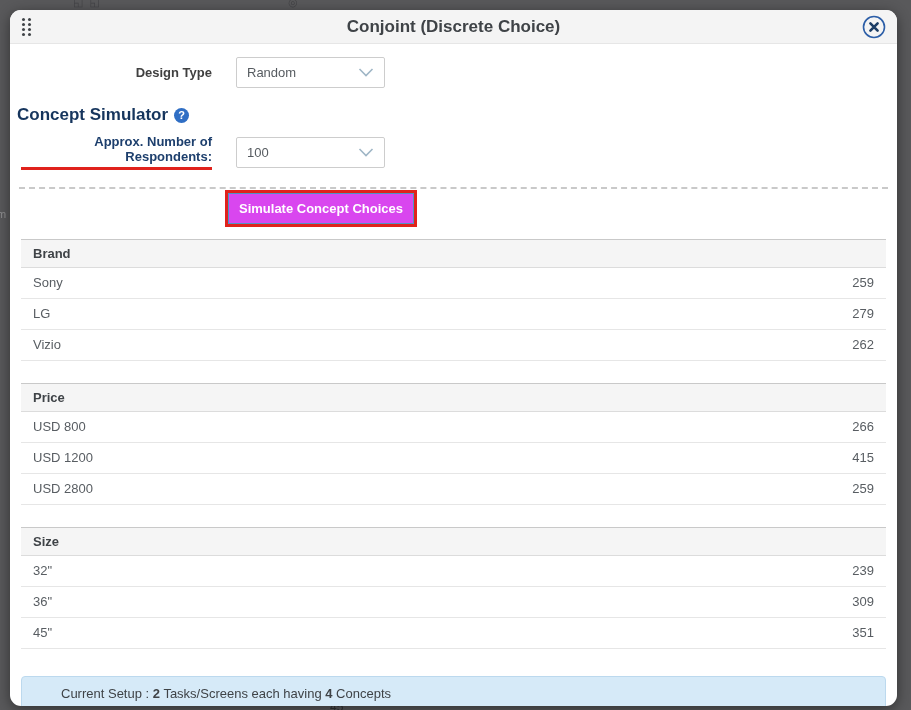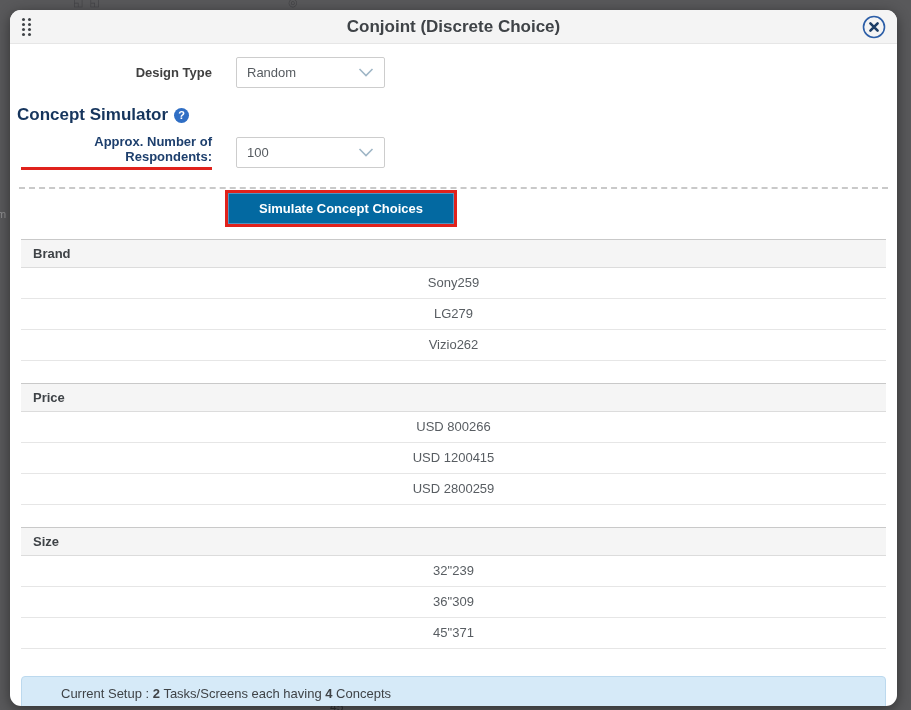--- a/index.html
+++ b/index.html
@@ -36,27 +36,27 @@
   .select .val { font-size:13px; color:#565b60; }
 
   .section-heading { margin:17px 0 0 -4px; display:flex; align-items:center; gap:6px; }
   .section-heading .txt { font-size:17px; font-weight:bold; color:#16355d; }
   .help-icon { width:15px; height:15px; border-radius:50%; background:#2f6ec4; color:#fff; font-size:11px; font-weight:bold;
                display:flex; align-items:center; justify-content:center; cursor:pointer; }
 
   .dashed-divider { margin:17px -2px 0 -2px; border-top:2px dashed #c9c9c9; }
 
   .btn-row { margin:4px 0 0 207px; }
-  .simulate-btn { background:#0369a1; color:#fff; font-family:"Liberation Sans",sans-serif; font-size:13px; font-weight:bold;
-                  padding:7px 30px; border:1px solid #4d94c4; box-shadow:0 0 0 3px #e0221c; cursor:pointer; }
+  .simulate-btn { background:#d946ef; color:#fff; font-family:"Liberation Sans",sans-serif; font-size:13px; font-weight:bold;
+                  padding:7px 10px; border:1px solid #4d94c4; box-shadow:0 0 0 3px #e0221c; cursor:pointer; }
 
   .level-table { margin-top:15px; border-top:1px solid #c9c9c9; }
   .level-table + .level-table { margin-top:22px; }
   .lt-header { background:#f5f5f5; border-bottom:1px solid #dcdcdc; padding:6px 12px; font-size:13px; font-weight:bold; color:#3f4347; }
-  .lt-row { display:flex; justify-content:center; align-items:center; padding:7px 12px 8px 12px;
+  .lt-row { display:flex; justify-content:space-between; align-items:center; padding:7px 12px 8px 12px;
             border-bottom:1px solid #e6e6e6; font-size:13px; color:#585d62; background:#fff; }
 
   .info-box { margin-top:27px; background:#d6eaf8; border:1px solid #bcd9ee; border-radius:4px;
               padding:9px 20px 9px 39px; font-size:13px; color:#3f4347; line-height:1.3; }
   .info-box b { font-weight:bold; }
 </style>
 </head>
 <body>
 
 <div class="screen">
@@ -160,21 +160,21 @@
         <div class="lt-row">
           <span>32"</span>
           <span>239</span>
         </div>
         <div class="lt-row">
           <span>36"</span>
           <span>309</span>
         </div>
         <div class="lt-row">
           <span>45"</span>
-          <span>371</span>
+          <span>351</span>
         </div>
       </div>
 
       <div class="info-box">
         <div><span>Current Setup : </span><b>2</b><span> Tasks/Screens each having </span><b>4</b><span> Concepts</span></div>
         <div>Counts represent the approximate number of times each Level will be displayed</div>
       </div>
 
     </div>
   </div>

